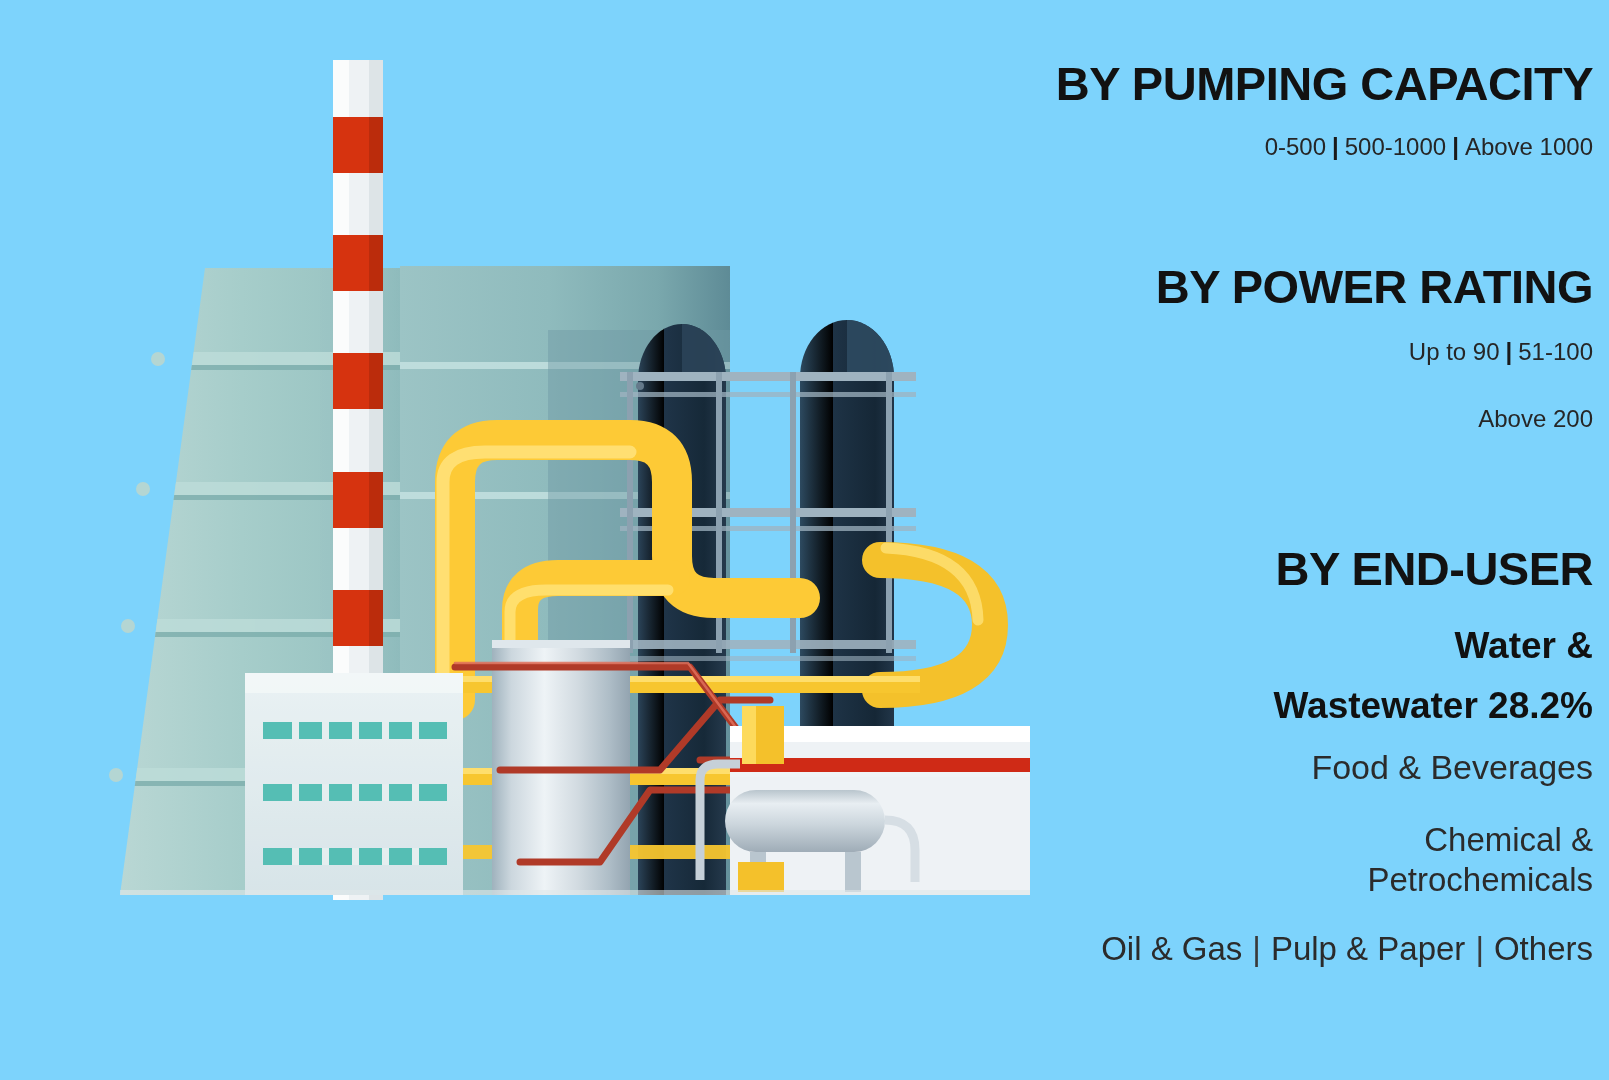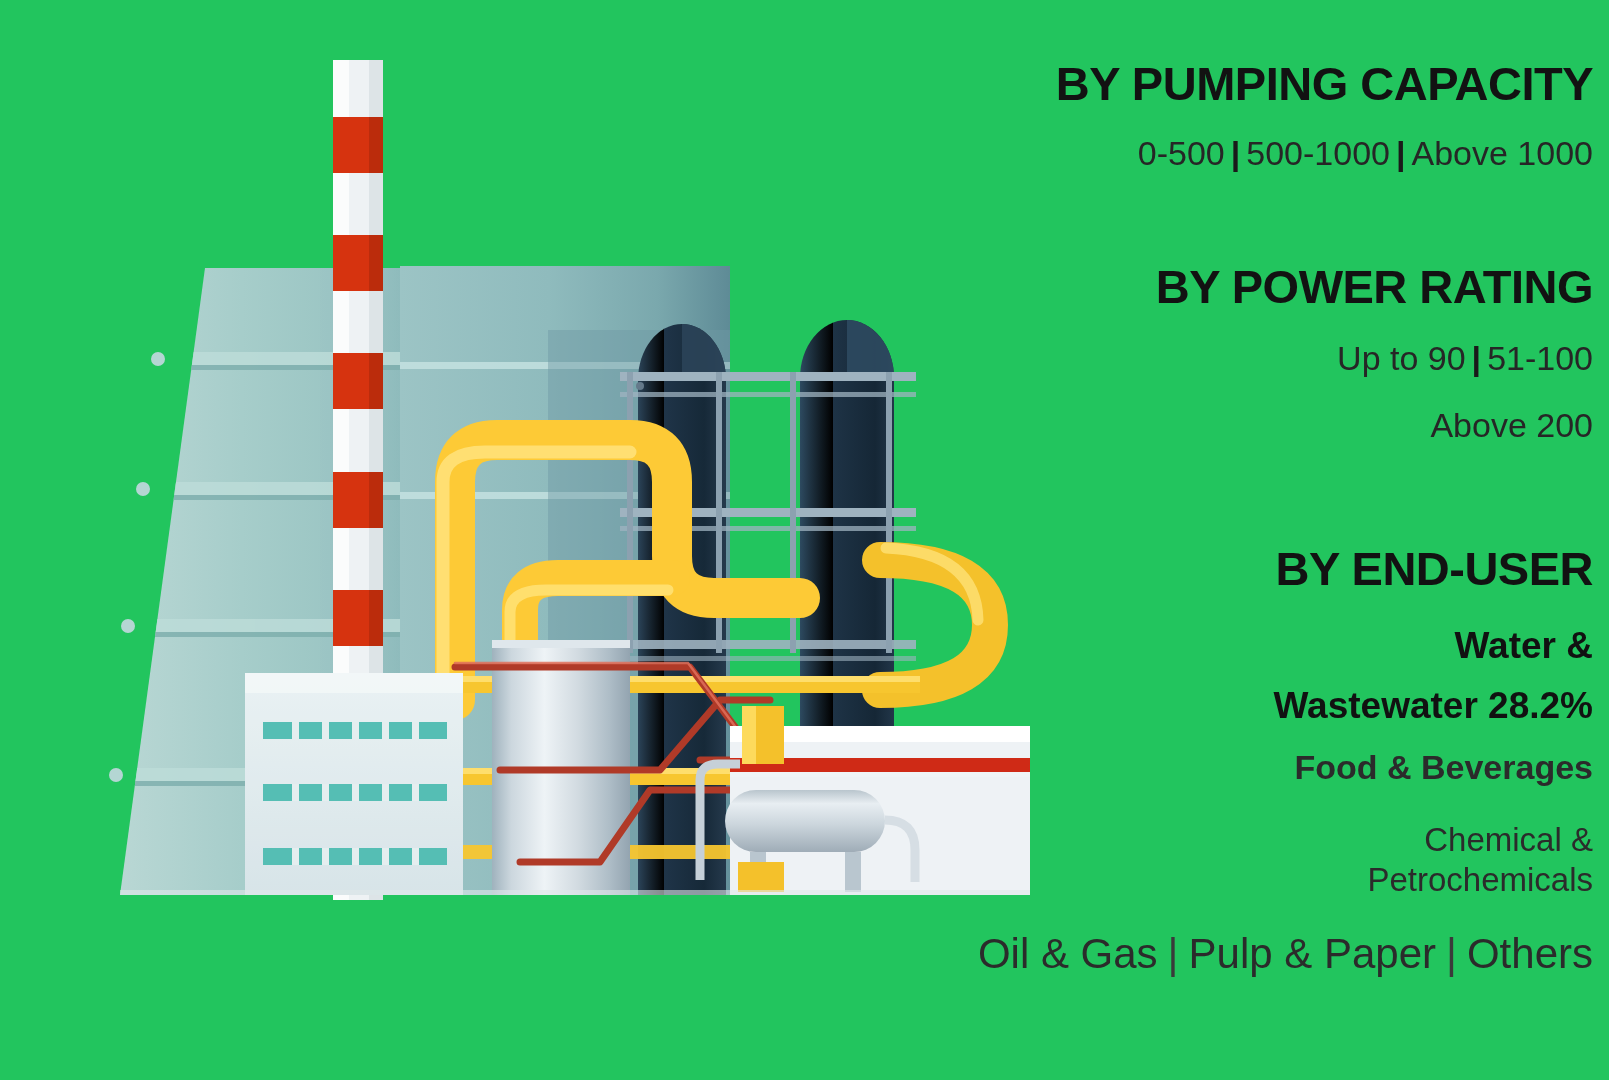--- a/index.html
+++ b/index.html
@@ -2,21 +2,21 @@
 <html><head>
 <meta charset="utf-8">
 <style>
   html,body{margin:0;padding:0;background:#ffffff;}
   body{
     width:1609px;height:1080px;overflow:hidden;position:relative;
     font-family:"Liberation Sans","DejaVu Sans",sans-serif;
     color:#1a1a1a;
     -webkit-font-smoothing:antialiased;
   }
-  #canvas{position:absolute;inset:0;width:1609px;height:1080px;background:#22c55e;}
+  #canvas{position:absolute;inset:0;width:1609px;height:1080px;background:#7dd3fc;}
 
   
   #illustration{position:absolute;left:0;top:0;width:1050px;height:1080px;}
   #illustration svg{display:block;width:1050px;height:1080px;}
 
   
   #textcol{
     position:absolute;right:0;top:0;width:640px;height:1080px;
     padding-right:16px;box-sizing:border-box;
     text-align:right;
@@ -28,28 +28,28 @@
     letter-spacing:-0.5px;
     color:#121212;
     white-space:nowrap;
     line-height:1.0;
   }
   .h-pump{font-size:47px;}
   .h-power{font-size:47px;}
   .h-end{font-size:47px;margin-left:8px;}
 
   .sub{
-    font-size:34px;font-weight:400;color:#262626;white-space:nowrap;line-height:1.18;
+    font-size:24px;font-weight:400;color:#262626;white-space:nowrap;line-height:1.18;
   }
   .sub .sep{font-weight:700;color:#1a1a1a;padding:0 6px;}
 
   .bold-line{font-weight:700;font-size:37px;color:#111;line-height:1.12;white-space:nowrap;text-align:center;}
-  .reg-line{font-weight:700;font-size:34px;color:#2b2b2b;line-height:1.12;white-space:nowrap;}
+  .reg-line{font-weight:400;font-size:34px;color:#2b2b2b;line-height:1.12;white-space:nowrap;}
   .reg-line2{font-weight:400;font-size:33px;color:#2b2b2b;line-height:1.1;white-space:nowrap;}
-  .bottom-line{font-weight:400;font-size:42px;color:#2b2b2b;white-space:nowrap;}
+  .bottom-line{font-weight:400;font-size:33px;color:#2b2b2b;white-space:nowrap;}
   .bottom-line .sep{padding:0 10px;color:#3a3a3a;}
 
   
   #b-pump-title{top:60px;}
   #b-pump-sub{top:133px;}
   #b-power-title{top:263px;margin-left:38px;}
   #b-power-sub1{top:338px;}
   #b-power-sub2{top:405px;}
   #b-end-title{top:545px;}
   #b-end-l1{top:625px;}

